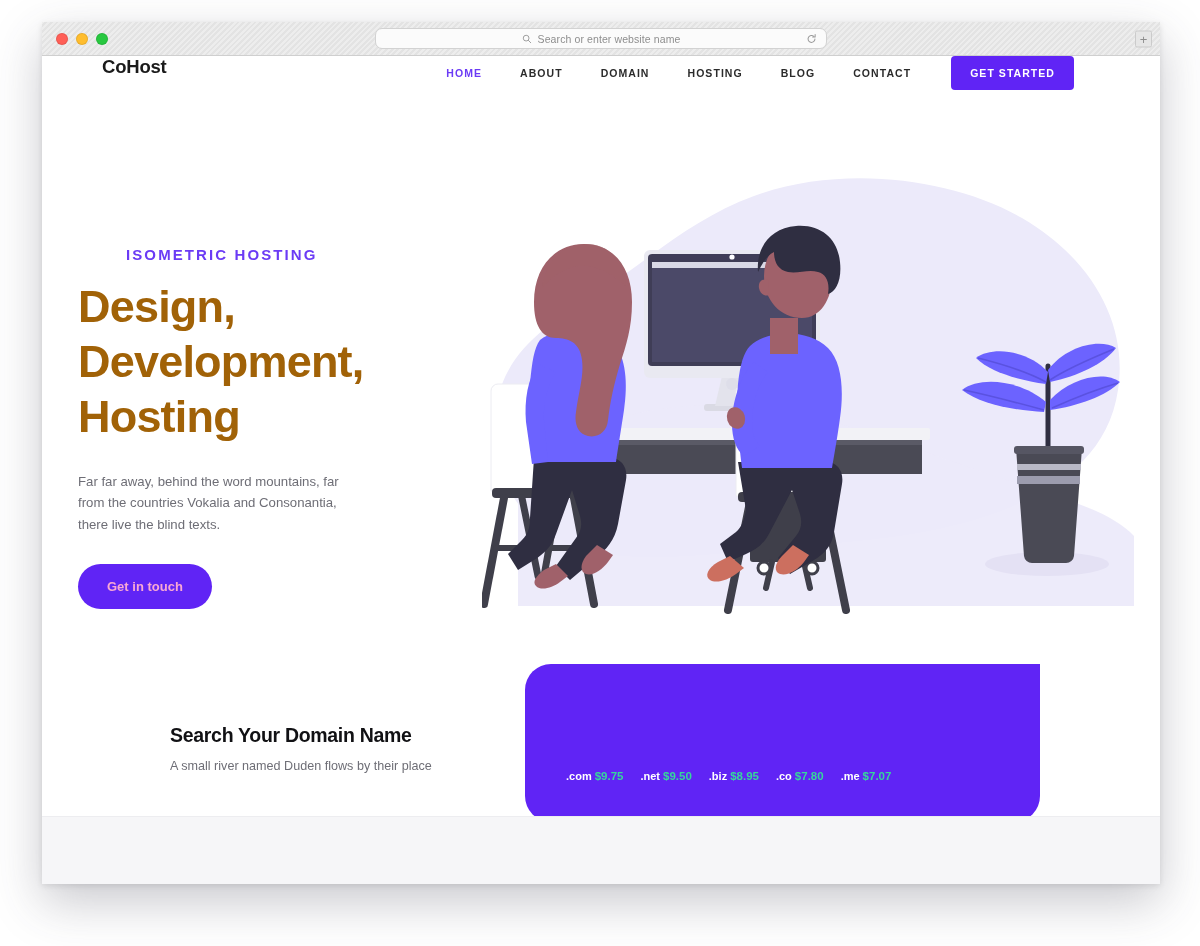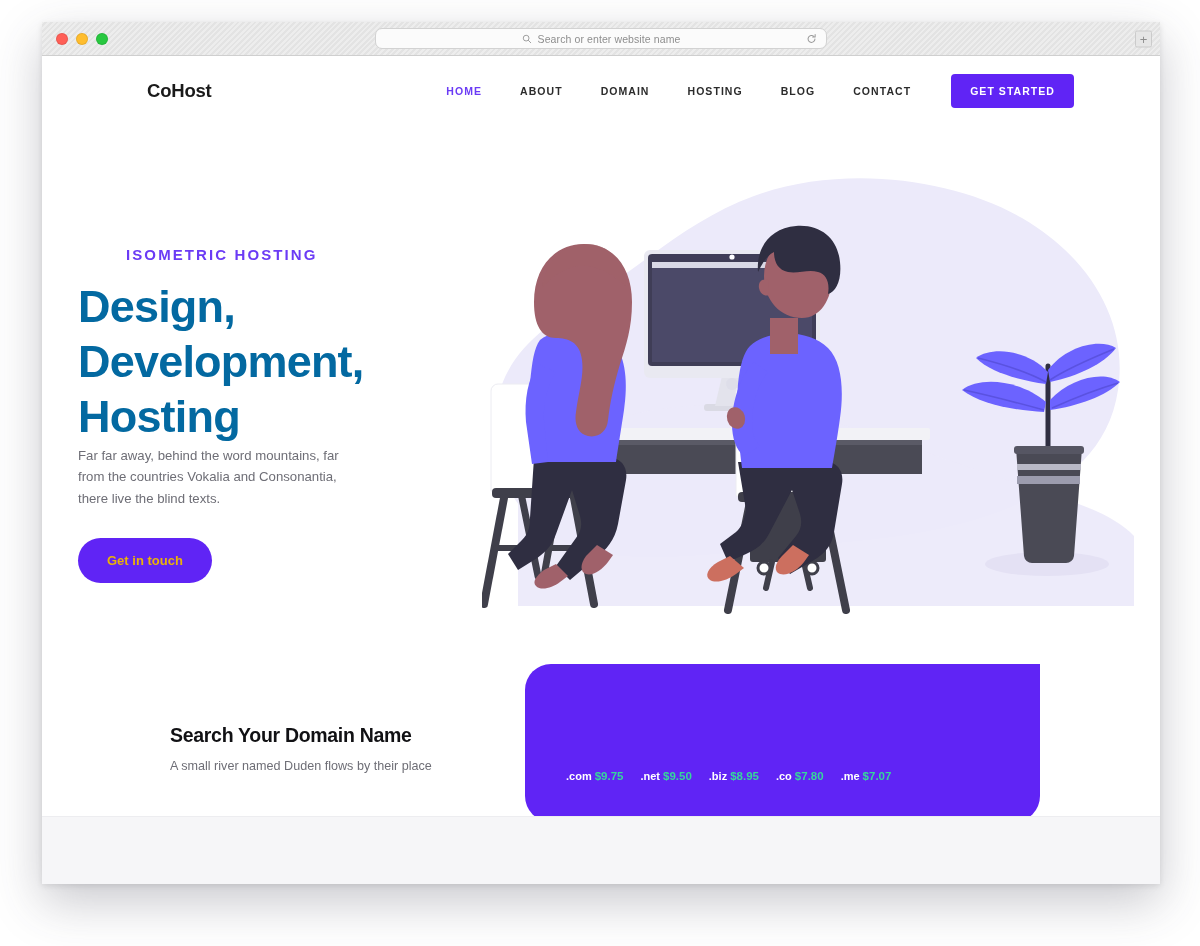--- a/index.html
+++ b/index.html
@@ -82,22 +82,22 @@
     position: relative;
     width: 100%; height: 828px;
     background: #ffffff;
     overflow: hidden;
   }
 
   
   .navbar {
     position: absolute; left:0; top:0;
     width: 100%; height: 70px;
-    display: flex; align-items: center;
-    padding: 0 86px 0 105px;
+    display: flex; align-items: flex-start;
+    padding: 0 86px 0 60px;
     z-index: 6;
     gap: 24px;
   }
   .logo {
     font-size: 18.5px; font-weight: 700; color: #1a1a1a;
     letter-spacing: -0.2px;
   }
   .nav-right {
     margin-left: auto;
     display: flex; align-items: center; gap: 0;
@@ -124,28 +124,29 @@
 
   .hero-copy {
     position: absolute; left: 36px; top: 190px; width: 400px;
   }
   .eyebrow {
     font-size: 15px; font-weight: 700; letter-spacing: 2.1px;
     color: #6b3bf5; margin-bottom: 17px; padding-left: 48px;
   }
   .hero-title {
     font-size: 45px; font-weight: 700; line-height: 1.22;
-    color: #0369a1; letter-spacing: -0.8px;
+    color: #a16207; letter-spacing: -0.8px;
+    margin-bottom: 26px;
   }
   .hero-para {
     font-size: 13.2px; line-height: 1.64; color: #6e6e76;
     width: 290px; margin-bottom: 28px;
   }
   .btn-get-in-touch {
-    background: #6024f5; color: #eab308;
+    background: #6024f5; color: #f9a8d4;
     font-size: 13px; font-weight: 700;
     border: none; border-radius: 40px;
     padding: 15px 29px; cursor: pointer;
   }
 
   
   .hero-art {
     position: absolute;
     left: 440px; top: 120px;
     width: 660px; height: 470px;

